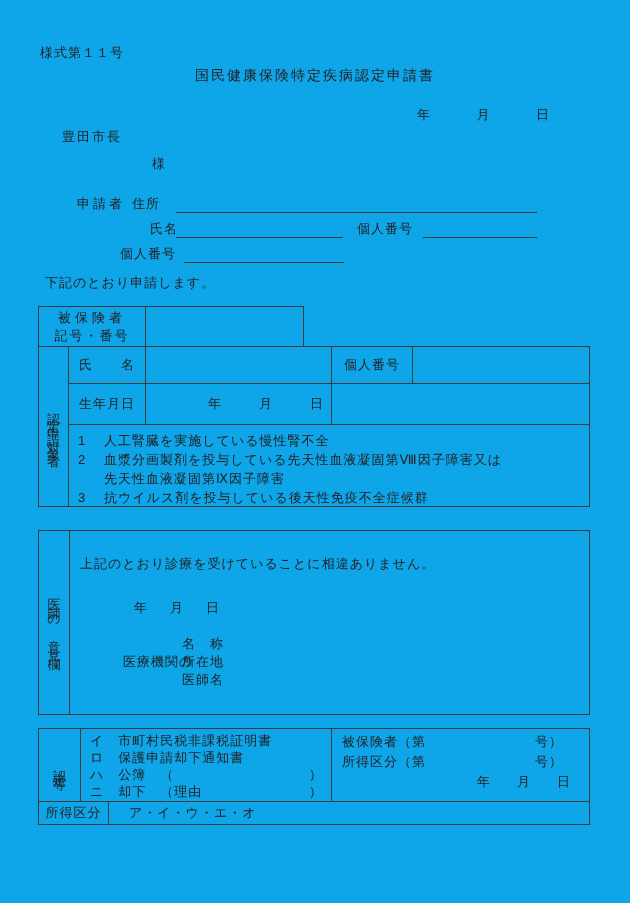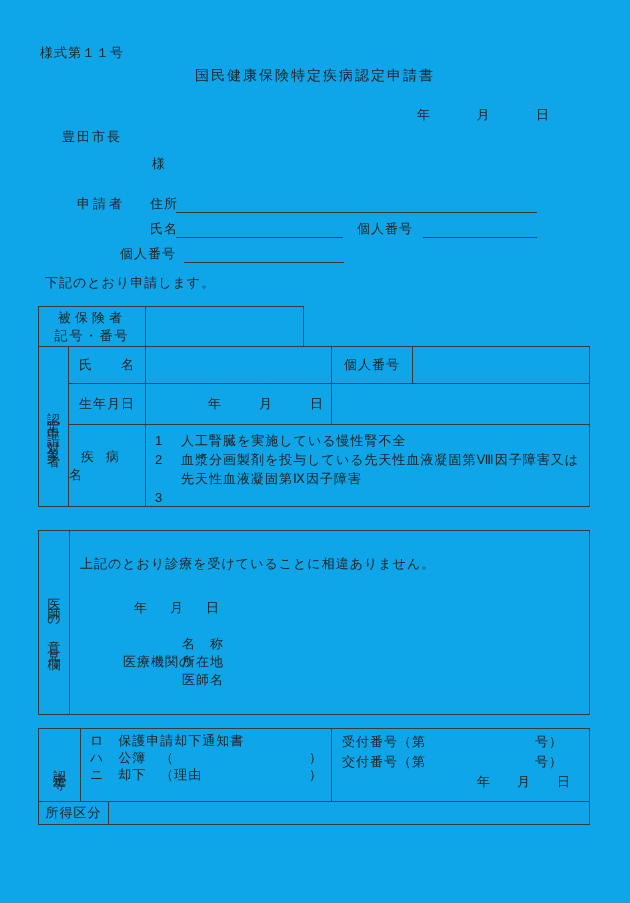--- a/index.html
+++ b/index.html
@@ -36,21 +36,21 @@
   <div class="abs spread" style="left:417px;top:106px;width:133px;">
     <span>年</span>
     <span>月</span>
     <span>日</span>
   </div>
 
   <div class="abs" style="left:62px;top:128px;letter-spacing:2px;">豊田市長</div>
   <div class="abs" style="left:152px;top:155px;">様</div>
 
   <div class="abs" style="left:77px;top:195px;letter-spacing:3px;">申請者</div>
-  <div class="abs" style="left:150px;top:195px;">住所</div>
+  <div class="abs" style="left:132px;top:195px;">住所</div>
   <div class="fill-line" style="left:176px;top:196px;width:361px;"></div>
 
   <div class="abs" style="left:150px;top:220px;">氏名</div>
   <div class="fill-line" style="left:176px;top:221px;width:167px;"></div>
   <div class="abs" style="left:357px;top:220px;">個人番号</div>
   <div class="fill-line" style="left:423px;top:221px;width:114px;"></div>
 
   <div class="abs" style="left:120px;top:245px;">個人番号</div>
   <div class="fill-line" style="left:184px;top:246px;width:160px;"></div>
 
@@ -78,33 +78,33 @@
       <div class="row-flex bb" style="height:40px;flex:none;">
         <div class="cell br center" style="width:77px;flex:none;">生年月日</div>
         <div class="cell br" style="width:186px;flex:none;display:flex;align-items:center;gap:37px;padding-left:62px;">
           <span>年</span>
           <span>月</span>
           <span>日</span>
         </div>
         <div class="cell" style="flex:1;"></div>
       </div>
       <div class="row-flex" style="flex:1;">
-        <div class="cell br center" style="width:77px;flex:none;letter-spacing:12px;text-indent:12px;">疾病名</div>
         <div class="cell" style="flex:1;padding:6px 8px 0 9px;">
           <div class="d-row">
             <span class="d-no">1</span>
             <span class="d-text">人工腎臓を実施している慢性腎不全</span>
           </div>
           <div class="d-row">
             <span class="d-no">2</span>
             <span class="d-text">血漿分画製剤を投与している先天性血液凝固第Ⅷ因子障害又は
 先天性血液凝固第Ⅸ因子障害</span>
           </div>
           <div class="d-row">
             <span class="d-no">3</span>
+            <span class="d-text">抗ウイルス剤を投与している後天性免疫不全症候群</span>
           </div>
         </div>
       </div>
     </div>
   </div>
 
   <div class="box" style="left:38px;top:530px;width:552px;height:185px;">
     <div class="cell br vcol" style="width:31px;flex:none;">
       <span class="vtext" style="letter-spacing:9px;">医師の意見欄</span>
     </div>
@@ -123,47 +123,52 @@
   </div>
 
   <div class="box" style="left:38px;top:728px;width:552px;height:97px;">
     <div style="flex:1;display:flex;flex-direction:column;">
       <div class="row-flex bb" style="height:72px;flex:none;">
         <div class="cell br vcol" style="width:42px;flex:none;">
           <span class="vtext" style="letter-spacing:4px;">認定等</span>
         </div>
         <div class="cell br" style="width:251px;flex:none;padding:3px 8px 0 9px;">
           <div class="p-line">
+            <span>イ　市町村民税非課税証明書</span>
+            <span></span>
+          </div>
+          <div class="p-line">
             <span>ロ　保護申請却下通知書</span>
             <span></span>
           </div>
           <div class="p-line">
             <span>ハ　公簿　（</span>
             <span>）</span>
           </div>
           <div class="p-line">
             <span>ニ　却下　（理由</span>
             <span>）</span>
           </div>
         </div>
         <div class="cell" style="flex:1;padding:3px 12px 0 10px;">
           <div class="r-line spread" style="padding-right:14px;">
-            <span>受付番号（第</span>
+            <span>被保険者（第</span>
             <span>号）</span>
           </div>
           <div class="r-line spread" style="padding-right:14px;">
-            <span>交付番号（第</span>
+            <span>所得区分（第</span>
             <span>号）</span>
           </div>
           <div class="r-line" style="display:flex;justify-content:flex-end;gap:26px;padding-right:6px;">
             <span>年</span>
             <span>月</span>
             <span>日</span>
           </div>
         </div>
       </div>
       <div class="row-flex" style="flex:1;">
         <div class="cell br center" style="width:70px;flex:none;">所得区分</div>
+        <div class="cell" style="flex:1;display:flex;align-items:center;padding-left:20px;">ア・イ・ウ・エ・オ</div>
       </div>
     </div>
   </div>
 
 </div>
 
 </body></html>

